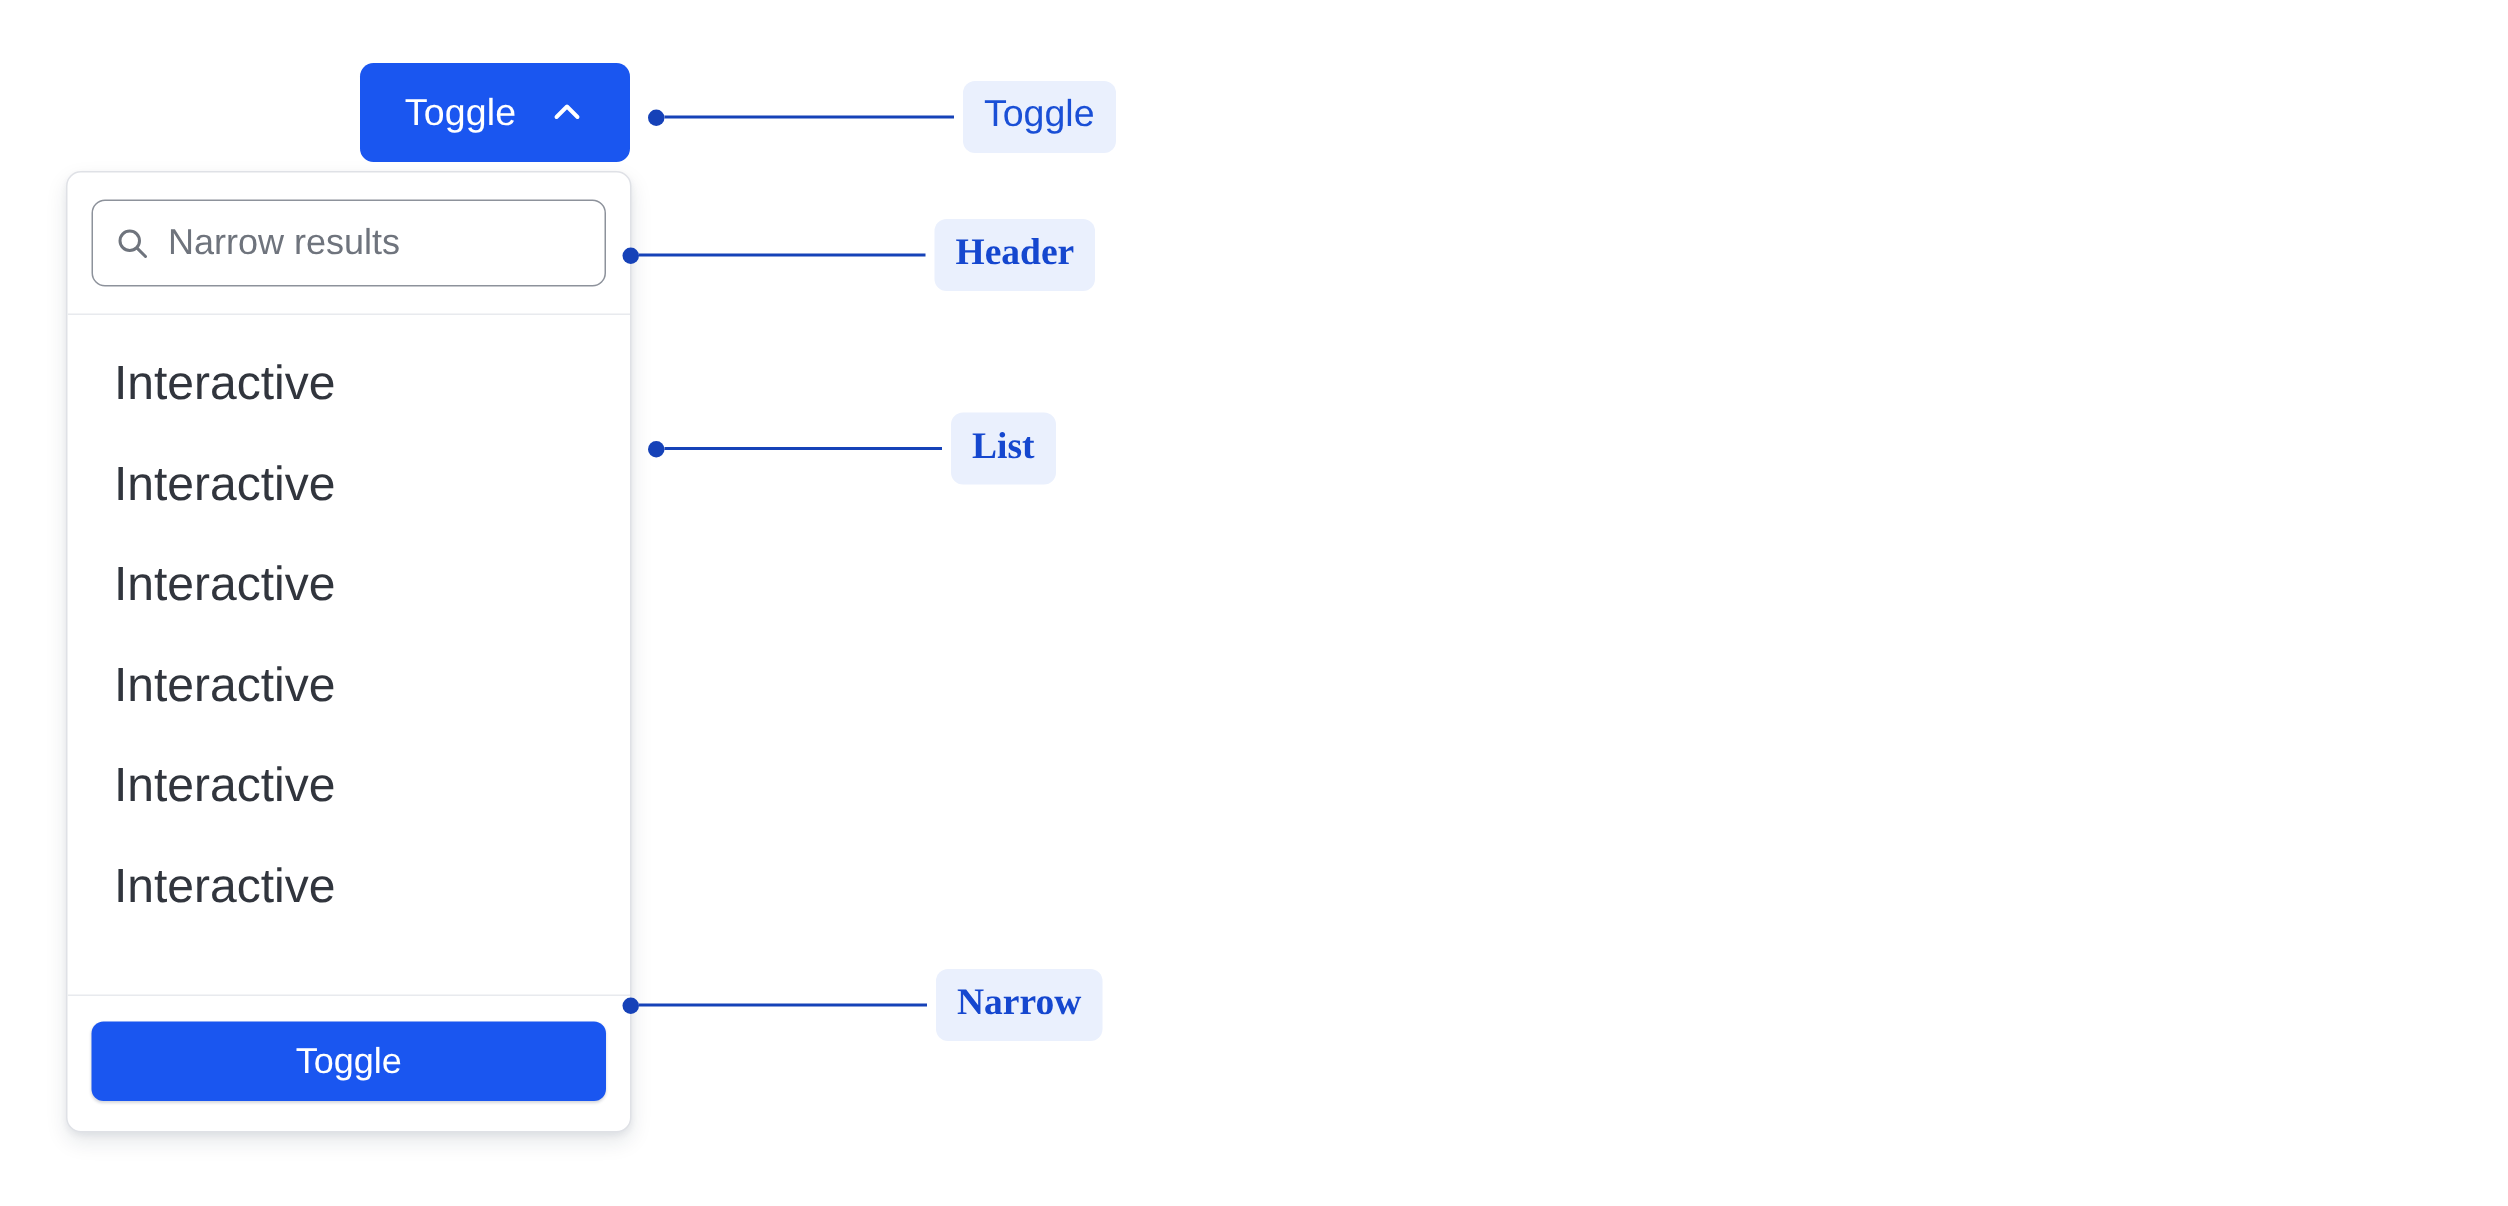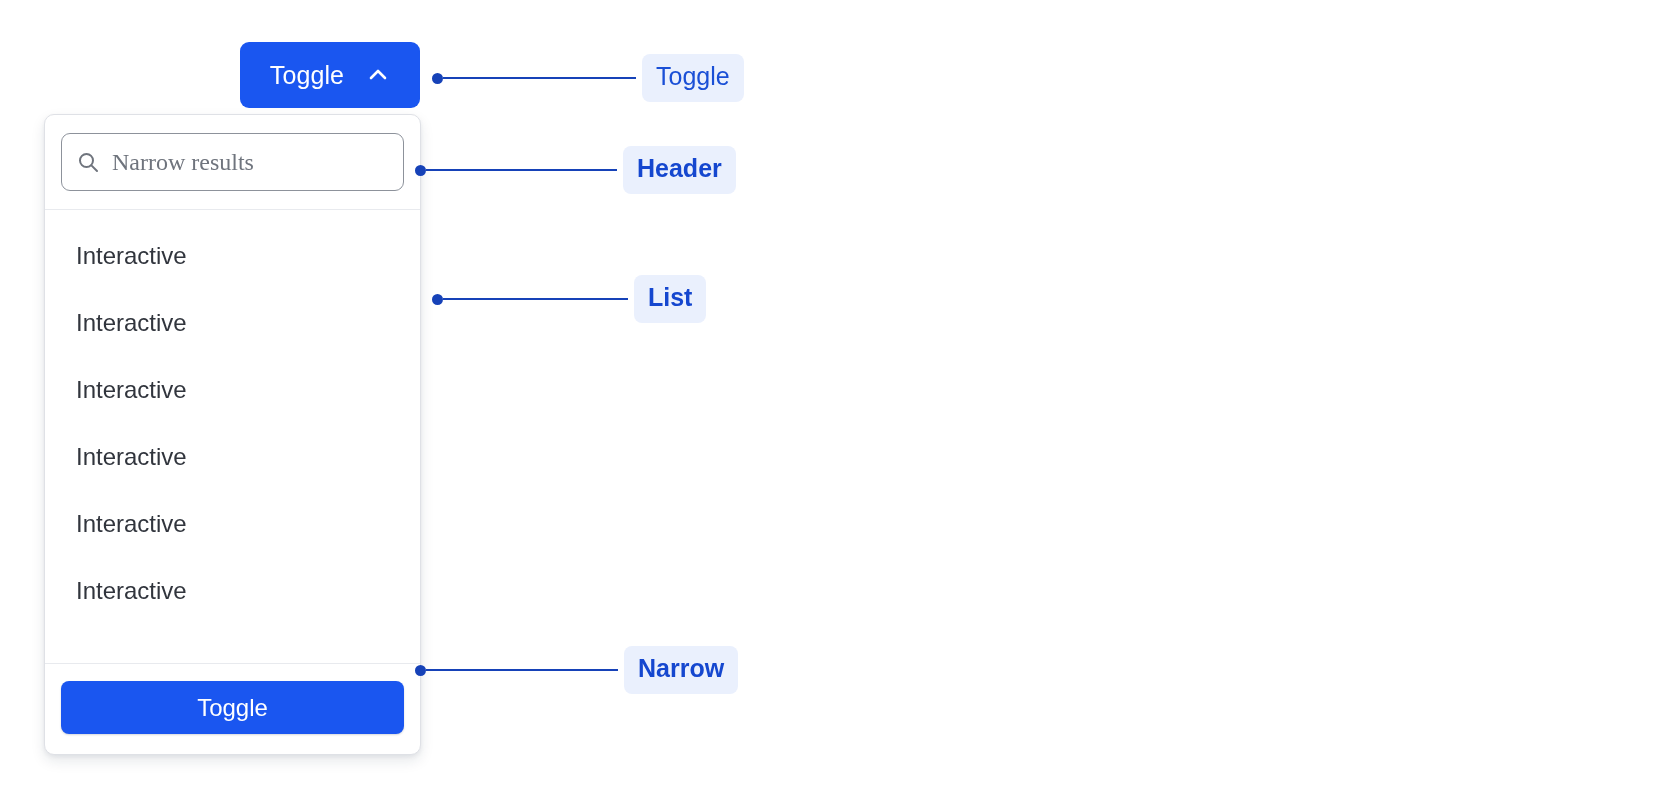--- a/index.html
+++ b/index.html
@@ -88,21 +88,21 @@
   .search-icon {
     width: 24px;
     height: 24px;
     flex: none;
     display: block;
   }
   .search-input {
     border: none;
     outline: none;
     background: transparent;
-    font-family: Liberation Serif, serif;
+    font-family: Liberation Sans, sans-serif;
     font-size: 24px;
     color: #1d4ed8;
     width: 100%;
     line-height: 1;
     padding: 0;
   }
   .search-input::placeholder {
     color: #6f747d;
     opacity: 1;
   }
@@ -113,21 +113,21 @@
     list-style: none;
     padding: 12px 0 12px 0;
     margin: 0;
     overflow: hidden;
   }
   .list-item {
     height: 67px;
     display: flex;
     align-items: center;
     padding: 0 16px 0 31px;
-    font-size: 24px;
+    font-size: 32px;
     color: #31353d;
     cursor: pointer;
     white-space: nowrap;
   }
 
   
   .panel-footer {
     flex: none;
     border-top: 1px solid #e8eaee;
     padding: 17px 16px 20px 16px;
@@ -172,21 +172,21 @@
     background: #eaf0fd;
     color: #1a4fd6;
     border-radius: 8px;
     font-size: 25px;
     line-height: 1;
     padding: 10px 14px 13px 14px;
     white-space: nowrap;
     flex: none;
     margin-left: 6px;
   }
-  .anno-chip.bold { font-weight: bold; color: #1547cf; }
+  .anno-chip.bold { font-weight: bold; color: #1547cf; font-family: Liberation Serif, serif; }
 
   
   #anno-toggle { left: 437px; top: 78px; }
   #anno-toggle .anno-line { width: 193px; }
 
   #anno-header { left: 420px; top: 170px; }
   #anno-header .anno-line { width: 191px; }
 
   #anno-list   { left: 437px; top: 299px; }
   #anno-list   .anno-line { width: 185px; }

